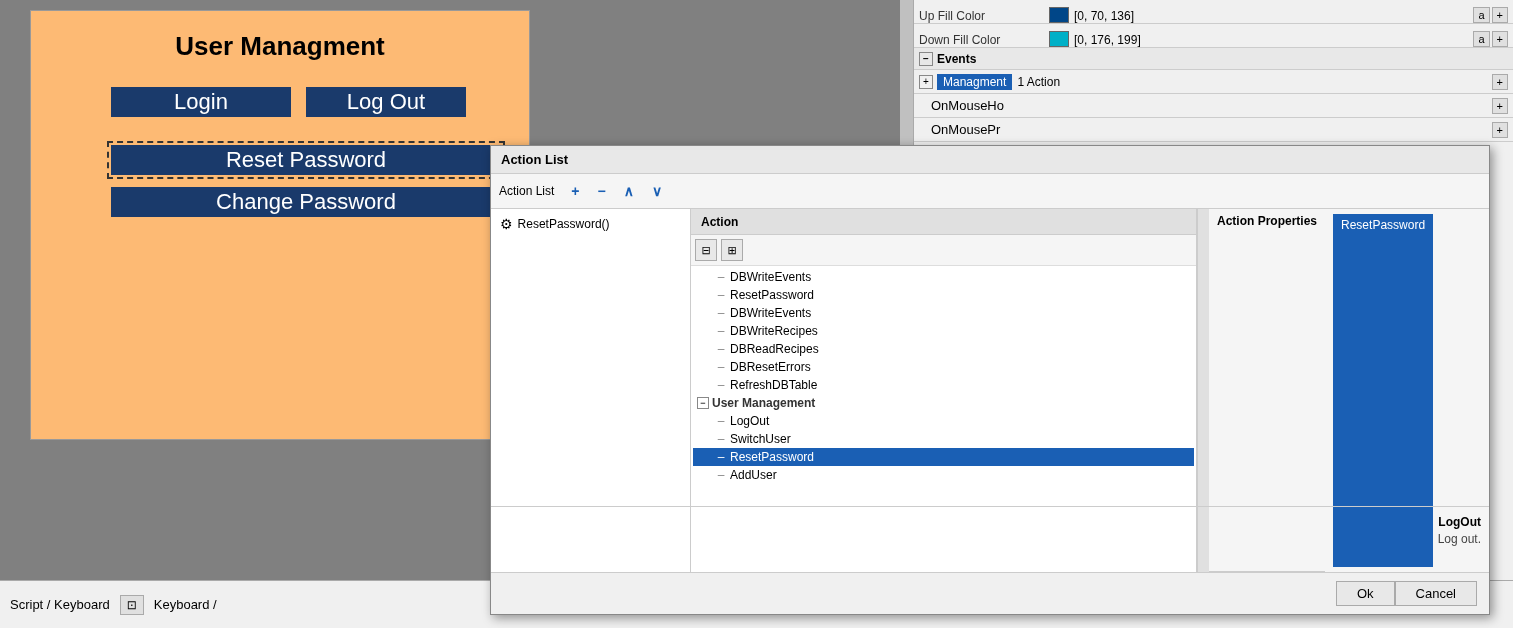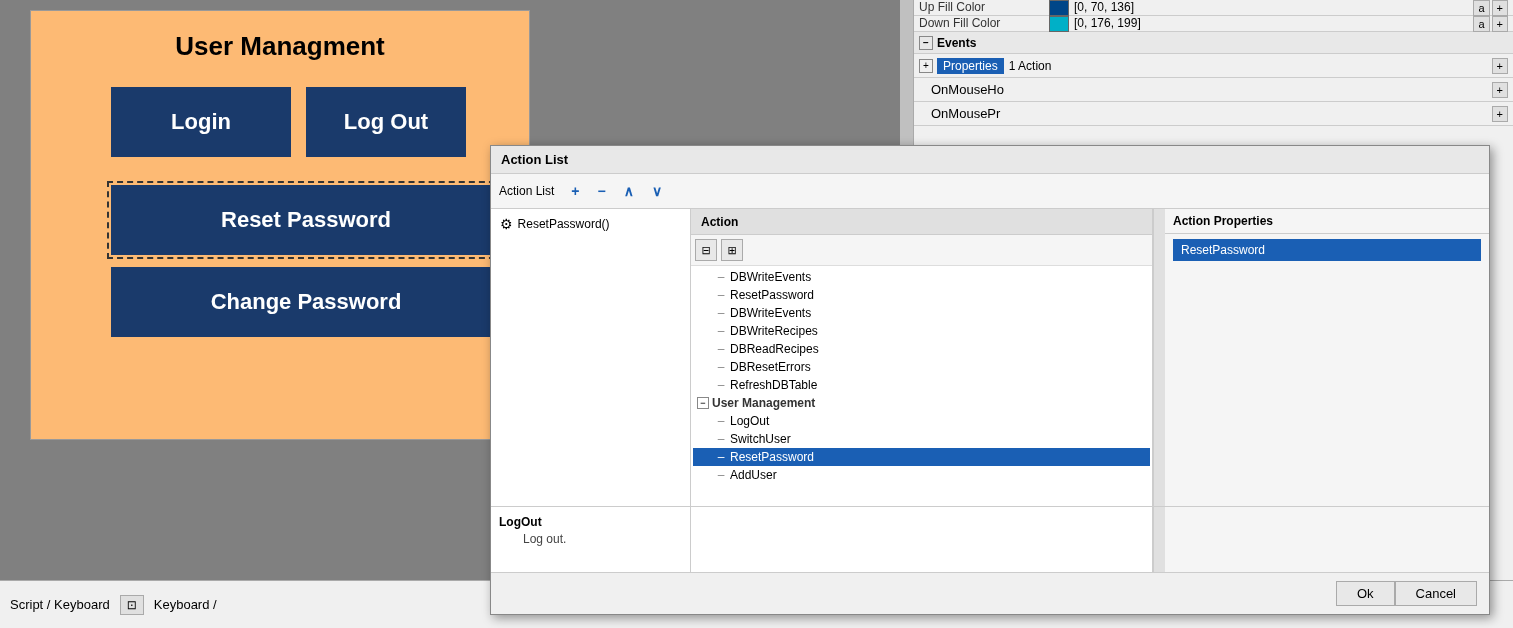--- a/index.html
+++ b/index.html
@@ -49,22 +49,22 @@
 
     .canvas-row {
       display: flex;
       gap: 15px;
     }
 
     .canvas-btn {
       background: #1a3a6b;
       color: white;
       font-size: 22px;
-      font-weight: bold;
-      padding: 22px 30px;
+      font-weight: normal;
+      padding: 2px 30px;
       border: none;
       cursor: pointer;
       min-width: 180px;
       text-align: center;
     }
 
     .canvas-btn.login { min-width: 180px; }
     .canvas-btn.logout { min-width: 160px; }
 
     .canvas-btn.reset-password {
@@ -85,23 +85,23 @@
       position: absolute;
       right: 0; top: 0;
       width: 600px;
       height: 580px;
       background: #f0f0f0;
       border-left: 1px solid #aaa;
     }
 
     .prop-row {
       display: flex;
-      align-items: flex-start;
+      align-items: flex-end;
       border-bottom: 1px solid #ccc;
-      height: 16px;
+      height: 24px;
       padding: 0 5px;
     }
 
     .prop-label {
       width: 130px;
       font-size: 12px;
       color: #333;
       flex-shrink: 0;
     }
 
@@ -364,23 +364,24 @@
       flex-shrink: 0;
     }
 
     .tree-indent {
       width: 15px;
       flex-shrink: 0;
     }
 
     
     .action-props-panel {
-      width: 324px;
-      display: flex;
-      flex-direction: column;
+      width: 280px;
+      display: flex;
+      flex-direction: row;
+      text-align: right;
     }
 
     .action-props-title {
       font-size: 12px;
       font-weight: bold;
       padding: 5px 8px;
       border-bottom: 1px solid #ccc;
     }
 
     .action-props-selected {
@@ -469,21 +470,21 @@
     <button class="prop-btn-plus">+</button>
   </div>
 
   <div class="prop-section-header">
     <span class="expand-icon">−</span>
     <span>Events</span>
   </div>
 
   <div class="events-row">
     <span class="expand-icon">+</span>
-    <span class="event-name-highlight">Properties</span>
+    <span class="event-name-highlight">Managment</span>
     <span class="prop-value">1 Action</span>
     <button class="prop-btn-plus">+</button>
   </div>
 
   <div class="events-row">
     <span class="tree-dash">&nbsp;&nbsp;&nbsp;&nbsp;</span>
     <span>OnMouseHo</span>
     <button class="prop-btn-plus" style="margin-left:auto;">+</button>
   </div>
 

